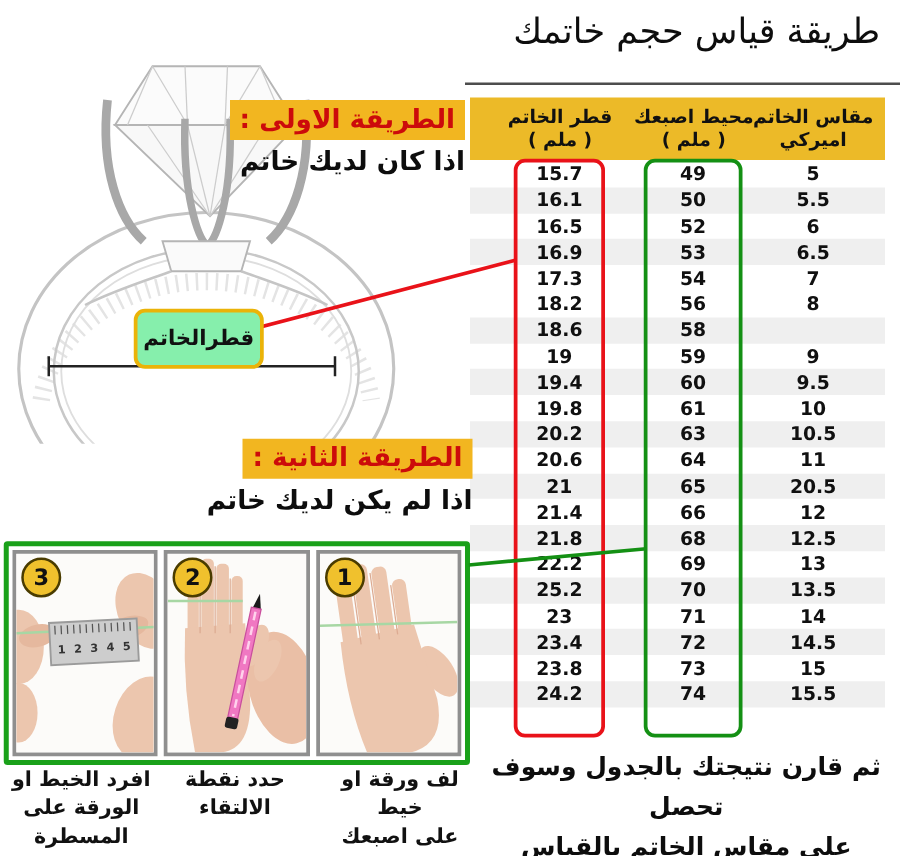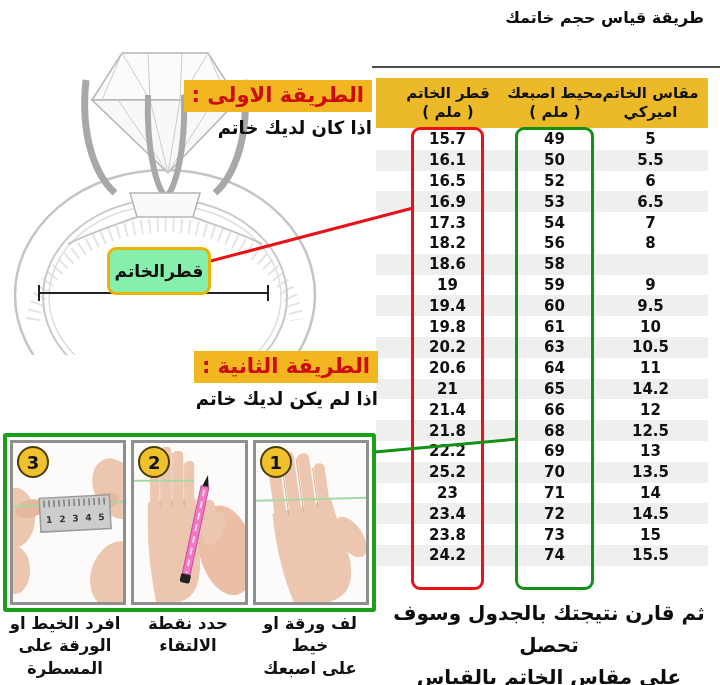--- a/index.html
+++ b/index.html
@@ -1,21 +1,21 @@
 <!DOCTYPE html>
 <html><head>
 <meta charset="utf-8">
 <style>
   html,body{margin:0;padding:0;background:#fff;}
   .page{position:relative;width:720px;height:685px;background:#fff;overflow:hidden;
         font-family:"DejaVu Sans",sans-serif;color:#111;}
   svg{display:block;}
 
   
-  .title{position:absolute;top:8px;right:16px;font-size:16px;font-weight:bold;
+  .title{position:absolute;top:8px;right:16px;font-size:28px;font-weight:normal;
          direction:rtl;white-space:nowrap;color:#0d0d0d;}
   .divider{position:absolute;left:372px;top:66px;width:348px;height:2px;background:#4d4d4d;}
 
   
   .size-table{position:absolute;left:376px;top:78px;width:332px;z-index:2;}
   .thead{position:relative;height:50px;background:#ecba28;}
   .hcell{position:absolute;top:0;height:100%;display:flex;flex-direction:column;
          align-items:center;justify-content:center;font-size:15px;font-weight:bold;
          line-height:1.3;direction:rtl;text-align:left;}
   .h-d{left:22px;width:100px;}
@@ -47,39 +47,39 @@
              background:#86efac;border:3px solid #eab308;border-radius:9px;z-index:5;
              display:flex;align-items:center;justify-content:center;
              font-size:17px;font-weight:bold;direction:rtl;}
 
   
   .method{position:absolute;text-align:right;direction:rtl;z-index:5;}
   .method-1{top:80px;right:348px;}
   .method-2{top:351px;right:342px;}
   .m-hl{display:inline-block;background:#f2b620;color:#cc0b0b;font-size:21px;
         font-weight:bold;padding:3px 8px 5px 8px;white-space:nowrap;}
-  .m-sub{margin-top:5px;font-size:18px;font-weight:bold;color:#0d0d0d;white-space:nowrap;}
+  .m-sub{margin-top:5px;font-size:21px;font-weight:bold;color:#0d0d0d;white-space:nowrap;}
 
   
   .steps-panel{position:absolute;left:3px;top:433px;width:373px;height:179px;
                border:4px solid #1aa11a;border-radius:3px;box-sizing:border-box;
                background:#fff;display:flex;gap:5px;padding:3px 3px;z-index:2;}
   .step{position:relative;flex:1;border:3px solid #8f8f8f;background:#fcfbf9;
         box-sizing:border-box;overflow:hidden;}
   .step svg{width:100%;height:100%;}
   .badge{position:absolute;top:3px;left:4px;width:28px;height:28px;border-radius:50%;
          background:#f0c12d;border:2px solid #4a3c00;display:flex;align-items:center;
          justify-content:center;font-size:18px;font-weight:bold;color:#111;z-index:2;}
 
   
   .caption{position:absolute;top:613px;text-align:center;font-size:16.5px;
            font-weight:bold;line-height:1.35;direction:rtl;color:#111;z-index:2;}
   .cap-3{left:0px;width:130px;}
   .cap-2{left:130px;width:116px;}
-  .cap-1{left:246px;width:128px;}
+  .cap-1{left:256px;width:128px;}
 
   
   .footer{position:absolute;top:597px;right:5px;width:332px;text-align:center;
           font-size:20px;font-weight:bold;line-height:1.6;direction:rtl;color:#0d0d0d;z-index:2;}
 </style>
 </head>
 <body>
 
 <div class="page">
 
@@ -215,21 +215,21 @@
           <span class="sp-s">10.5</span>
         </div>
         <div class="trow">
           <span class="sp-d">20.6</span>
           <span class="sp-c">64</span>
           <span class="sp-s">11</span>
         </div>
         <div class="trow alt">
           <span class="sp-d">21</span>
           <span class="sp-c">65</span>
-          <span class="sp-s">14.2</span>
+          <span class="sp-s">20.5</span>
         </div>
         <div class="trow">
           <span class="sp-d">21.4</span>
           <span class="sp-c">66</span>
           <span class="sp-s">12</span>
         </div>
         <div class="trow alt">
           <span class="sp-d">21.8</span>
           <span class="sp-c">68</span>
           <span class="sp-s">12.5</span>

